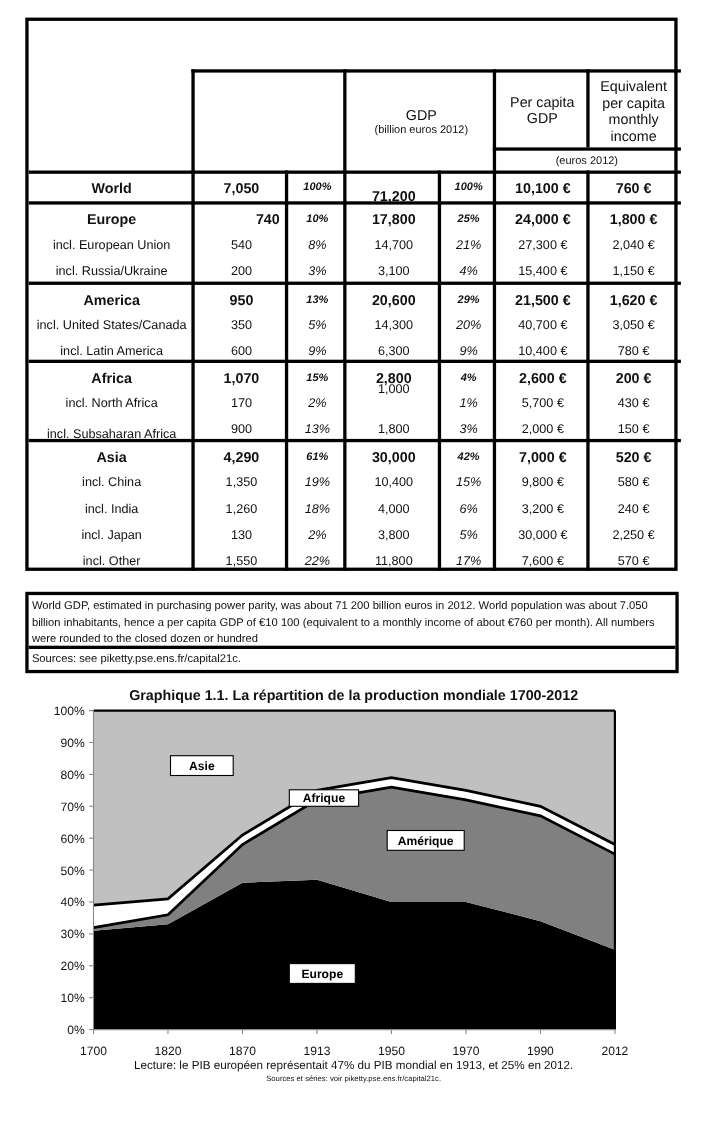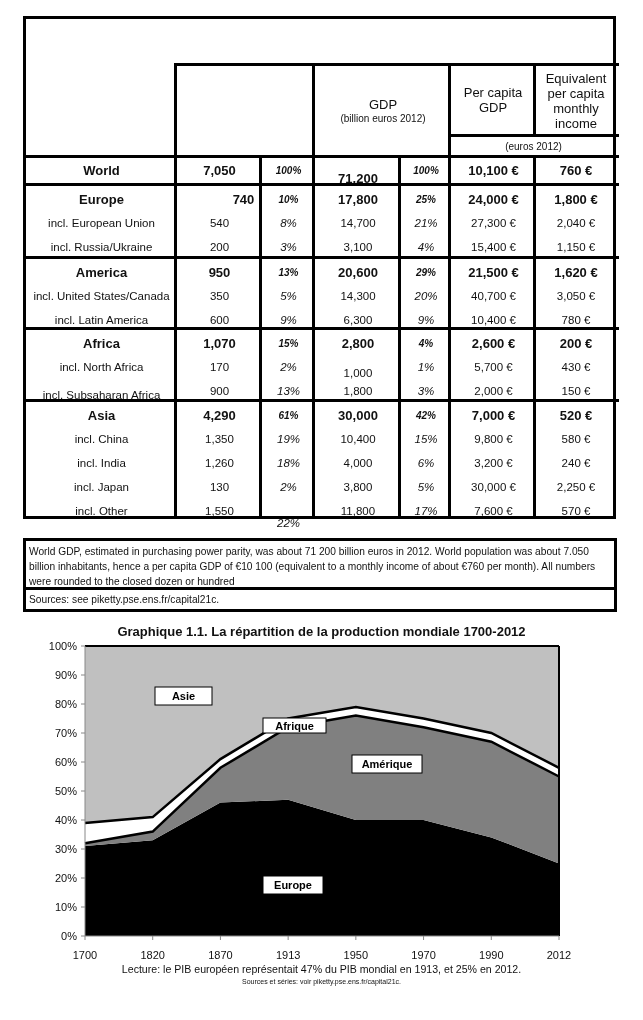--- a/index.html
+++ b/index.html
@@ -106,21 +106,21 @@
       <div class="cell bold" style="left: 0px; width: 151px; top: 312px; height: 24px;">Africa</div>
       <div class="cell bold" style="left: 151px; width: 85px; top: 312px; height: 24px;">1,070</div>
       <div class="cell pctb" style="left: 236px; width: 53px; top: 312px; height: 24px;">15%</div>
       <div class="cell bold" style="left: 289px; width: 86px; top: 312px; height: 24px;">2,800</div>
       <div class="cell pctb" style="left: 375px; width: 50px; top: 312px; height: 24px;">4%</div>
       <div class="cell bold" style="left: 425px; width: 85px; top: 312px; height: 24px;">2,600 €</div>
       <div class="cell bold" style="left: 510px; width: 80px; top: 312px; height: 24px;">200 €</div>
       <div class="cell rowlabel" style="left: 0px; width: 151px; top: 336px; height: 24px;">incl. North Africa</div>
       <div class="cell val" style="left: 151px; width: 85px; top: 336px; height: 24px;">170</div>
       <div class="cell pct" style="left: 236px; width: 53px; top: 336px; height: 24px;">2%</div>
-      <div class="cell val" style="left: 289px; width: 86px; top: 342px; height: 24px; text-align: right;">1,000</div>
+      <div class="cell val" style="left: 289px; width: 86px; top: 323px; height: 24px; text-align: right;">1,000</div>
       <div class="cell pct" style="left: 375px; width: 50px; top: 336px; height: 24px;">1%</div>
       <div class="cell val" style="left: 425px; width: 85px; top: 336px; height: 24px;">5,700 €</div>
       <div class="cell val" style="left: 510px; width: 80px; top: 336px; height: 24px;">430 €</div>
       <div class="cell rowlabel" style="left: 0px; width: 151px; top: 364px; height: 24px;">incl. Subsaharan Africa</div>
       <div class="cell val" style="left: 151px; width: 85px; top: 360px; height: 24px;">900</div>
       <div class="cell pct" style="left: 236px; width: 53px; top: 360px; height: 24px;">13%</div>
       <div class="cell val" style="left: 289px; width: 86px; top: 360px; height: 24px;">1,800</div>
       <div class="cell pct" style="left: 375px; width: 50px; top: 360px; height: 24px;">3%</div>
       <div class="cell val" style="left: 425px; width: 85px; top: 360px; height: 24px;">2,000 €</div>
       <div class="cell val" style="left: 510px; width: 80px; top: 360px; height: 24px;">150 €</div>
@@ -147,21 +147,21 @@
       <div class="cell val" style="left: 510px; width: 80px; top: 432px; height: 24px;">240 €</div>
       <div class="cell rowlabel" style="left: 0px; width: 151px; top: 456px; height: 24px;">incl. Japan</div>
       <div class="cell val" style="left: 151px; width: 85px; top: 456px; height: 24px;">130</div>
       <div class="cell pct" style="left: 236px; width: 53px; top: 456px; height: 24px;">2%</div>
       <div class="cell val" style="left: 289px; width: 86px; top: 456px; height: 24px;">3,800</div>
       <div class="cell pct" style="left: 375px; width: 50px; top: 456px; height: 24px;">5%</div>
       <div class="cell val" style="left: 425px; width: 85px; top: 456px; height: 24px;">30,000 €</div>
       <div class="cell val" style="left: 510px; width: 80px; top: 456px; height: 24px;">2,250 €</div>
       <div class="cell rowlabel" style="left: 0px; width: 151px; top: 480px; height: 24px;">incl. Other</div>
       <div class="cell val" style="left: 151px; width: 85px; top: 480px; height: 24px;">1,550</div>
-      <div class="cell pct" style="left: 236px; width: 53px; top: 492px; height: 24px;">22%</div>
+      <div class="cell pct" style="left: 236px; width: 53px; top: 480px; height: 24px;">22%</div>
       <div class="cell val" style="left: 289px; width: 86px; top: 480px; height: 24px;">11,800</div>
       <div class="cell pct" style="left: 375px; width: 50px; top: 480px; height: 24px;">17%</div>
       <div class="cell val" style="left: 425px; width: 85px; top: 480px; height: 24px;">7,600 €</div>
       <div class="cell val" style="left: 510px; width: 80px; top: 480px; height: 24px;">570 €</div>
     </div>
 
   <div id="table-lines">
       <div class="tline" style="left: 148px; top: 44px; width: 445px; height: 3px;"></div>
       <div class="tline" style="left: 422px; top: 115px; width: 171px; height: 3px;"></div>
       <div class="tline" style="left: 0px; top: 136px; width: 593px; height: 3px;"></div>

